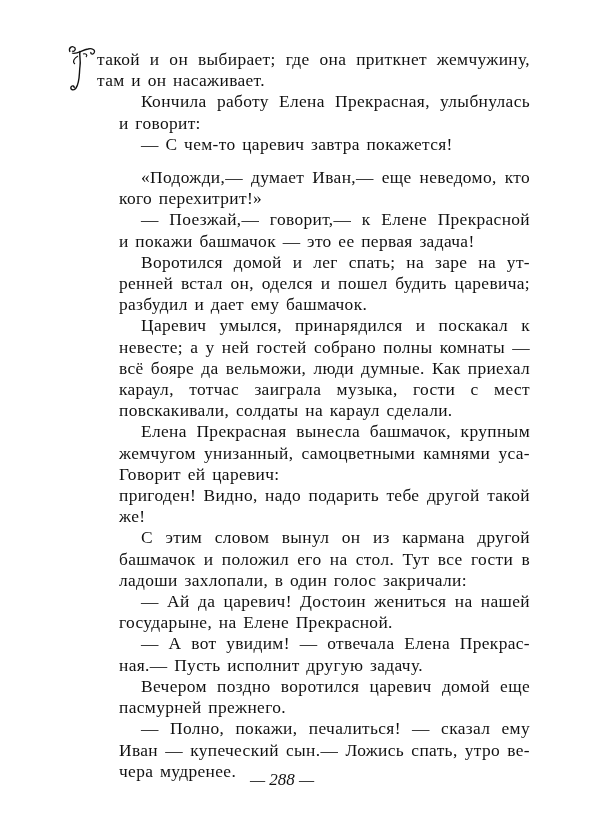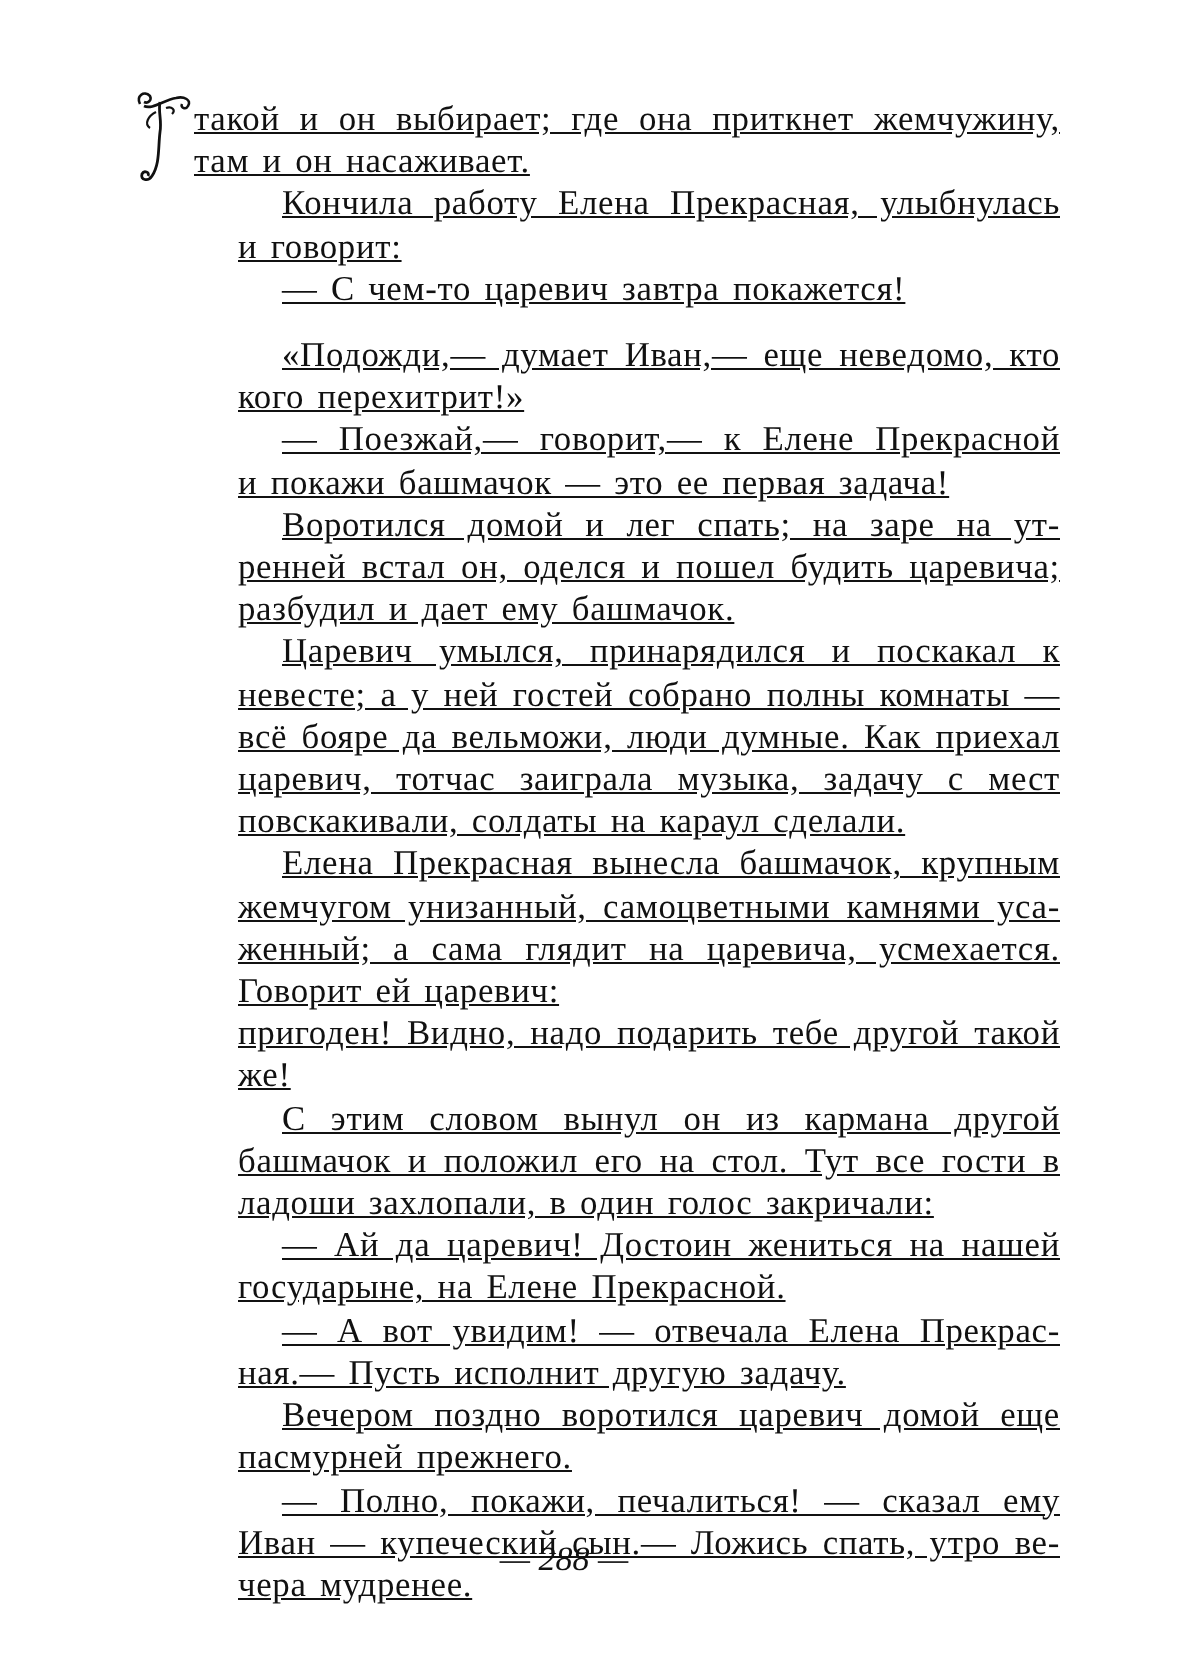--- a/index.html
+++ b/index.html
@@ -3,21 +3,21 @@
 <meta charset="utf-8">
 <style>
   html, body { margin: 0; padding: 0; background: #ffffff; }
   body { width: 600px; height: 830px; position: relative; overflow: hidden; }
   .page {
     position: absolute; left: 97px; top: 49px; width: 433px;
     font-family: "Liberation Serif", "DejaVu Serif", serif;
     font-size: 17.4px; line-height: 21.2px; color: #111;
     letter-spacing: 0.35px; word-spacing: 2px;
   }
-  .para { margin: 0; text-align: justify; text-align-last: left; text-decoration: underline; }
+  .para { margin: 0; text-align: justify; text-align-last: left; }
   .para.indent { text-indent: 22px; }
   .line { display: block; text-align: justify; text-align-last: justify; white-space: nowrap; }
   .line.last { text-align-last: left; }
   .ornament {
     position: absolute; left: 66px; top: 44px; width: 32px; height: 50px;
   }
   .folio {
     position: absolute; left: 0; width: 564px; top: 770px; text-align: center;
     font-family: "Liberation Serif", "DejaVu Serif", serif; font-style: italic;
     font-size: 17px; color: #111;
@@ -56,27 +56,26 @@
     </div>
     <div class="para indent">
       <span class="line" style="padding-left: 22px;">Воротился домой и лег спать; на заре на ут-</span>
       <span class="line">ренней встал он, оделся и пошел будить царевича;</span>
       <span class="line last">разбудил и дает ему башмачок.</span>
     </div>
     <div class="para indent">
       <span class="line" style="padding-left: 22px;">Царевич умылся, принарядился и поскакал к</span>
       <span class="line">невесте; а у ней гостей собрано полны комнаты —</span>
       <span class="line">всё бояре да вельможи, люди думные. Как приехал</span>
-      <span class="line">царевич, тотчас заиграла музыка, задачу с мест</span>
+      <span class="line">караул, тотчас заиграла музыка, гости с мест</span>
       <span class="line last">повскакивали, солдаты на караул сделали.</span>
     </div>
     <div class="para indent">
       <span class="line" style="padding-left: 22px;">Елена Прекрасная вынесла башмачок, крупным</span>
       <span class="line">жемчугом унизанный, самоцветными камнями уса-</span>
-      <span class="line">женный; а сама глядит на царевича, усмехается.</span>
       <span class="line last">Говорит ей царевич:</span>
     </div>
     <div class="para indent">
       <span class="line">пригоден! Видно, надо подарить тебе другой такой</span>
       <span class="line last">же!</span>
     </div>
     <div class="para indent">
       <span class="line" style="padding-left: 22px;">С этим словом вынул он из кармана другой</span>
       <span class="line">башмачок и положил его на стол. Тут все гости в</span>
       <span class="line last">ладоши захлопали, в один голос закричали:</span>

